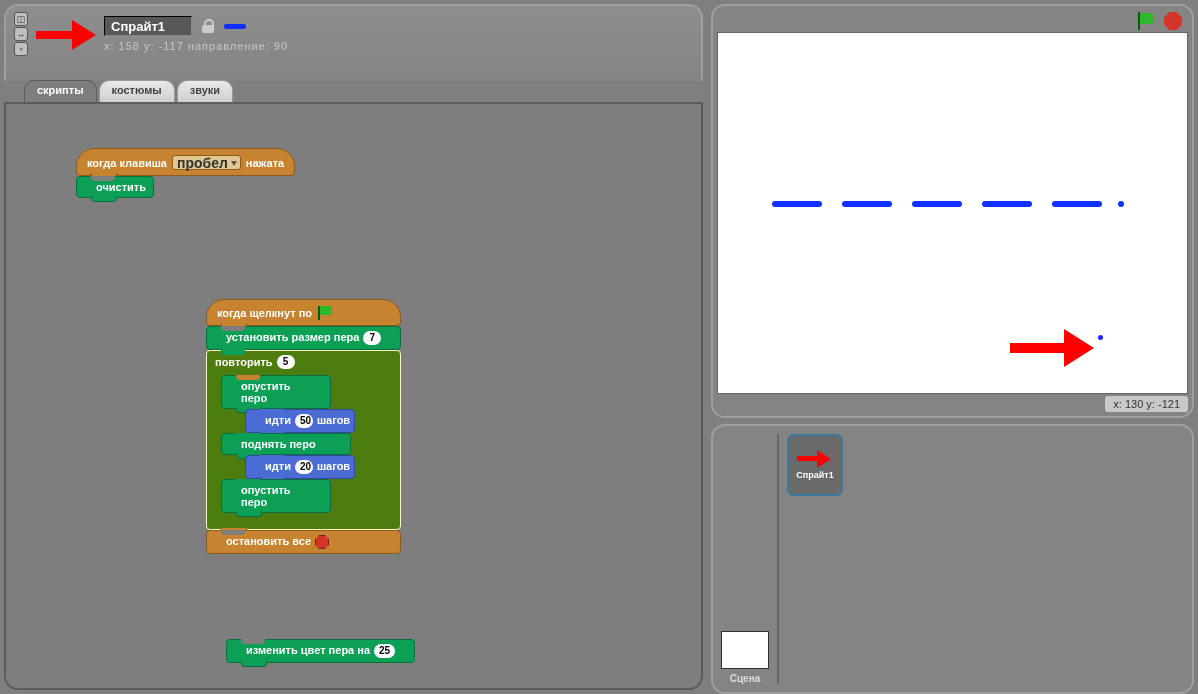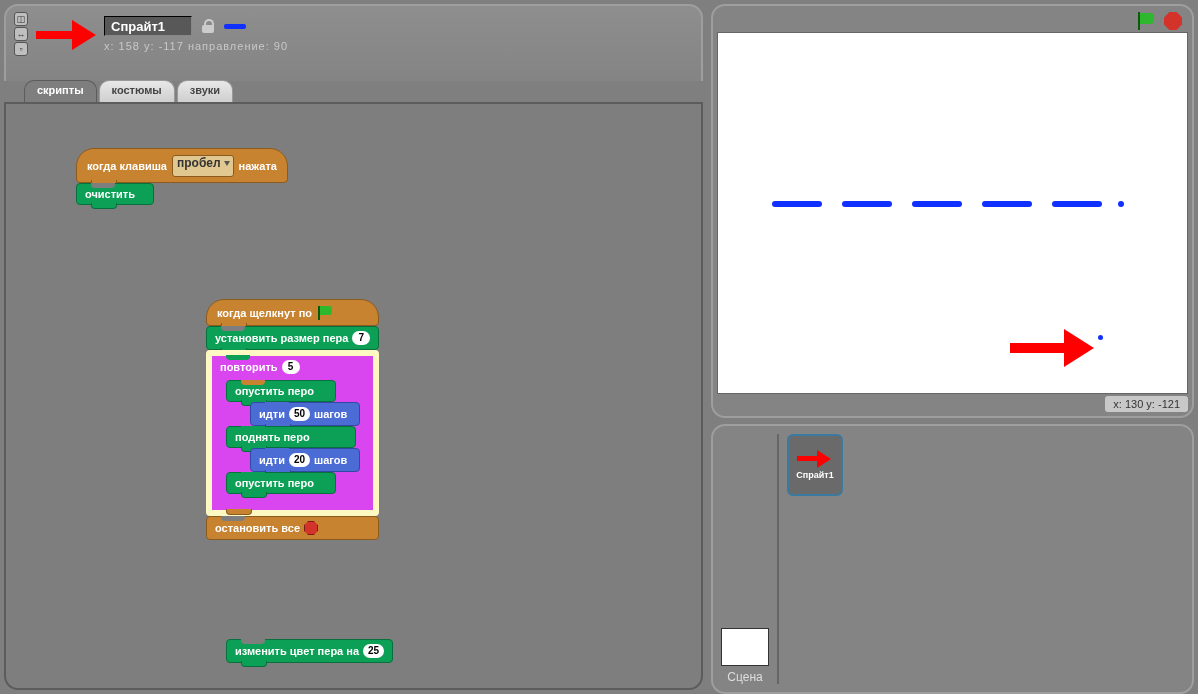--- a/index.html
+++ b/index.html
@@ -44,41 +44,41 @@
   }
 
   
   .block-stack { position:absolute; }
   .stack1 { left:70px; top:44px; }
   .stack2 { left:200px; top:195px; }
   .stack3 { left:220px; top:535px; }
 
   .hat-block { position:relative; background:#c88330; border:1px solid #8a5a1e; border-radius:18px 18px 4px 4px; padding:6px 10px 5px; color:#fff; font-size:11px; font-weight:bold; display:flex; align-items:center; gap:5px; min-height:22px;}
   .hat-block::after{ content:''; position:absolute; left:14px; bottom:-5px; width:24px; height:6px; background:inherit; border-left:1px solid #8a5a1e; border-right:1px solid #8a5a1e; border-bottom:1px solid #8a5a1e; border-radius:0 0 4px 4px;}
-  .cmd-block { position:relative; border-radius:4px; padding:4px 8px; color:#fff; font-size:11px; font-weight:bold; display:flex; align-items:center; gap:4px; min-height:20px; border:1px solid rgba(0,0,0,0.3);}
+  .cmd-block { position:relative; border-radius:4px; padding:4px 19px; color:#fff; font-size:11px; font-weight:bold; display:flex; align-items:flex-start; gap:4px; min-height:20px; border:1px solid rgba(0,0,0,0.3);}
   .cmd-block::before{ content:''; position:absolute; left:14px; top:-1px; width:24px; height:5px; background:#7e7e7e; border-radius:0 0 4px 4px;}
   .cmd-block.nested::before { background: #c88330; }
   .cmd-block.in-stack::before { background: inherit; filter:brightness(1); }
   .cmd-block::after{ content:''; position:absolute; left:14px; bottom:-5px; width:24px; height:5px; background:inherit; border-radius:0 0 4px 4px; border:1px solid rgba(0,0,0,0.3); border-top:none;}
   .pen-block { background:#0ca057; border-color:#07703c;}
   .motion-block { background:#4a6cd4; border-color:#2f4aa0;margin-left:24px;}
   .control-block { background:#c88330; border-color:#8a5a1e;}
   
-  .c-block { position:relative; background:#d946ef; border:6px solid #fef9c3; border-radius:4px; color:#fff; font-size:11px; font-weight:bold; }
+  .c-block { position:relative; background:#4d7c0f; border:1px solid #fef9c3; border-radius:4px; color:#fff; font-size:11px; font-weight:bold; }
   .c-top { padding:4px 8px; display:flex; align-items:center; gap:4px; min-height:20px;}
   .c-body { margin-left:14px; border-left: none; padding:2px 0;}
   .c-bottom { height:14px; border-top:none;}
   .c-block::before{ content:''; position:absolute; left:14px; top:-1px; width:24px; height:5px; background:#0ca057; border-radius:0 0 4px 4px;}
   .c-block::after{ content:''; position:absolute; left:14px; bottom:-5px; width:24px; height:5px; background:#c88330; border:1px solid #8a5a1e; border-top:none; border-radius:0 0 4px 4px;}
 
   .cap-block::after { display:none; }
   .stop-octagon { width:14px; height:14px; background:#d4332a; border:1px solid #7a1e18; clip-path: polygon(30% 0,70% 0,100% 30%,100% 70%,70% 100%,30% 100%,0 70%,0 30%);}
 
   .num-input { background:#fff; color:#000; border-radius:8px; padding:0 5px; font-size:10px; min-width:18px; text-align:center; height:14px; line-height:14px; display:inline-block;}
-  .dropdown-input { background:#e0c890; color:#333; border:1px solid #8a5a1e; border-radius:3px; padding:0 12px 0 4px; font-size:12px; height:22px; line-height:14px; position:relative;}
+  .dropdown-input { background:#e0c890; color:#333; border:1px solid #8a5a1e; border-radius:3px; padding:0 12px 0 4px; font-size:14px; height:15px; line-height:14px; position:relative;}
   .dropdown-input::after{content:''; position:absolute; right:3px; top:5px; border-left:3px solid transparent; border-right:3px solid transparent; border-top:5px solid #555;}
   .color-swatch { width:14px; height:14px; background:#1030ff; border:1px solid #000; display:inline-block;}
   .flag-icon { width:16px; height:14px; position:relative;}
   .flag-icon::before{content:''; position:absolute; left:1px; top:0; width:2px; height:14px; background:#0a5a0a;}
   .flag-icon::after{content:''; position:absolute; left:3px; top:0; width:12px; height:9px; background:#2db82d; border-radius:0 3px 3px 0;}
 
   
   .stage-wrapper { margin-right:4px; border:2px solid #9e9e9e; border-radius:14px; background:#848484; padding:4px;}
   .stage-controls { height:22px; display:flex; justify-content:flex-end; align-items:center; gap:8px; padding-right:6px;}
   .green-flag-btn { width:20px; height:18px; position:relative; cursor:pointer;}
@@ -95,21 +95,21 @@
   .stage-coords { text-align:right; font-size:11px; color:#333; background:#c8c8c8; padding:2px 8px; margin:2px 0 0 auto; width:fit-content; border-radius:3px;}
 
   
   .sprite-list-wrapper { margin-right:4px; flex:1; border:2px solid #9e9e9e; border-radius:14px; background:#848484; display:flex; flex-direction:column; overflow:hidden;}
   .sprite-list-header { background:linear-gradient(#a8a8a8,#8a8a8a); padding:4px 8px; display:flex; align-items:center; gap:8px; border-bottom:1px solid #666;}
   .sprite-list-header span { font-size:12px; font-weight:bold; color:#333;}
   .tool-btn { width:26px; height:24px; background:linear-gradient(#bababa,#9c9c9c); border:1px solid #666; border-radius:5px; display:flex; align-items:center; justify-content:center; cursor:pointer; color:#d4a838; font-size:14px;}
   .sprite-list-body { flex:1; display:flex; padding:8px; gap:8px;}
   .scene-col { display:flex; flex-direction:column; align-items:center; gap:4px; padding-right:8px; border-right:2px solid #666; justify-content:flex-end;}
   .scene-thumb { width:48px; height:38px; background:#fff; border:1px solid #333;}
-  .scene-label { font-size:12px; font-weight:normal; color:#ddd;}
+  .scene-label { font-size:10px; font-weight:bold; color:#ddd;}
   .sprite-col { flex:1;}
   .sprite-thumb { width:56px; height:62px; border:2px solid #3a7aa0; border-radius:6px; background:#6a6a6a; display:flex; flex-direction:column; align-items:center; justify-content:center; gap:2px; cursor:pointer;}
   .sprite-thumb .mini-arrow { position:relative; width:36px; height:18px;}
   .sprite-thumb .mini-arrow .ms{position:absolute; top:6px; width:22px; height:5px; background:#ff0000;}
   .sprite-thumb .mini-arrow .mh{position:absolute; left:20px; width:0;height:0; border-left:14px solid #ff0000; border-top:9px solid transparent; border-bottom:9px solid transparent;}
   .sprite-thumb-label { font-size:9px; font-weight:bold; color:#fff;}
 </style>
 </head>
 <body>
 

